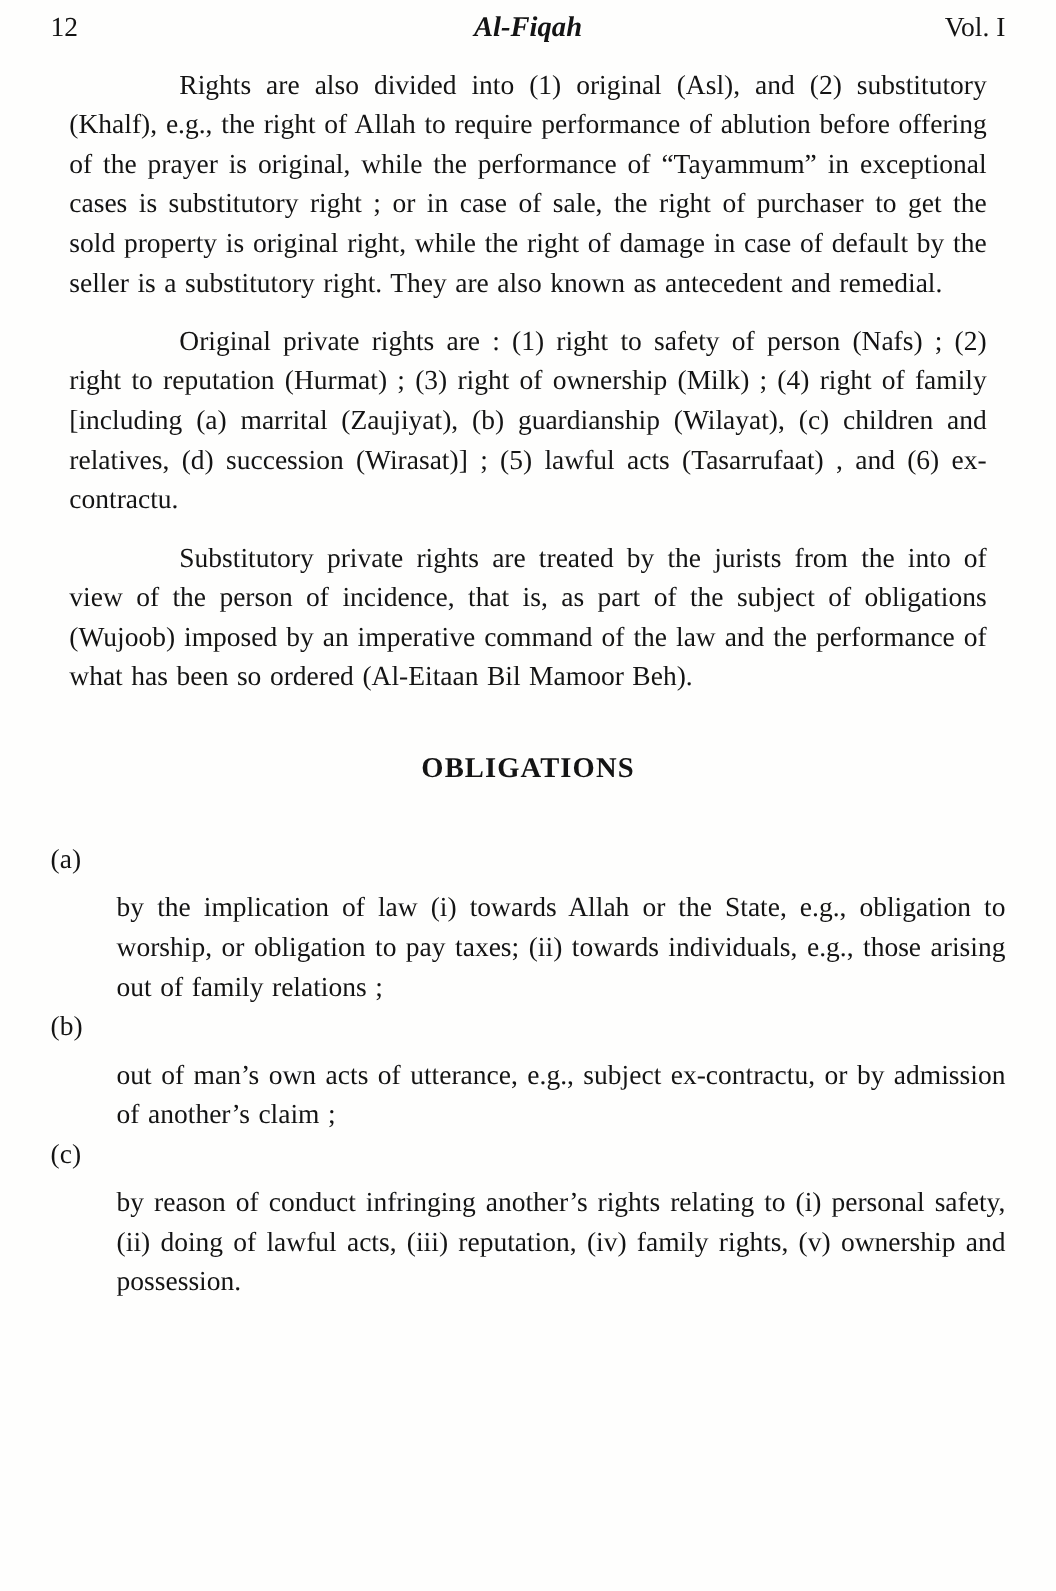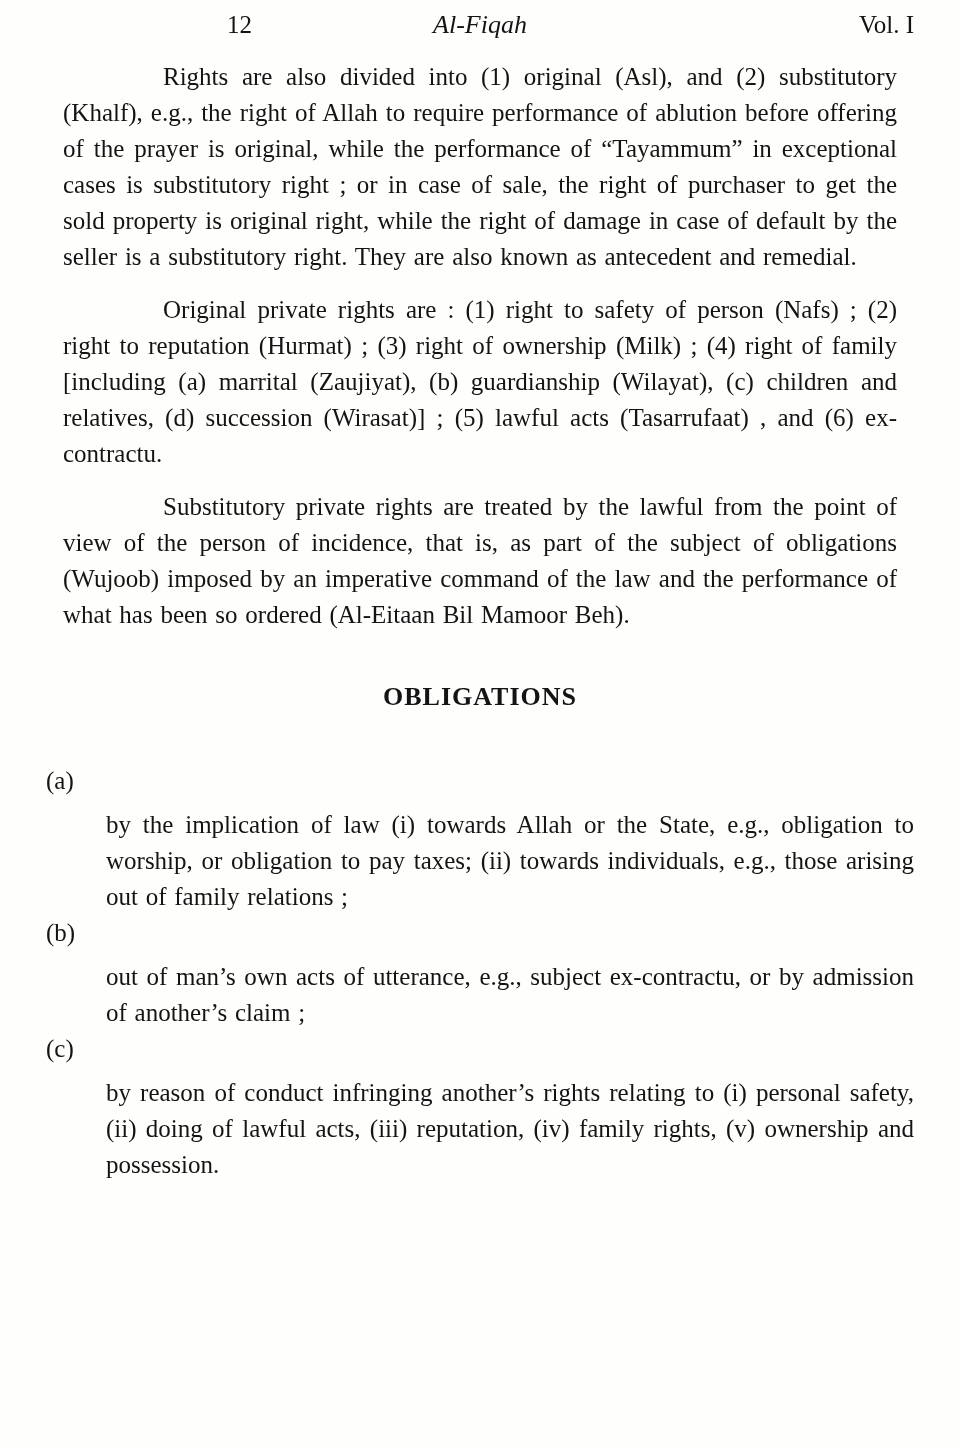--- a/index.html
+++ b/index.html
@@ -17,25 +17,25 @@
     padding: 8px 46px 30px 46px;
     overflow: hidden;
   }
   .header {
     display: grid;
     grid-template-columns: 1fr auto 1fr;
     align-items: baseline;
     font-size: 25px;
     line-height: 34px;
   }
-  .header .page-number { text-align: center; }
+  .header .page-number { text-align: left; }
   .header .running-title {
     text-align: center;
     font-style: italic;
-    font-weight: normal;
+    font-weight: bold;
     font-size: 26px;
   }
   .header .volume { text-align: right; }
 
   p.para {
     font-size: 25px;
     line-height: 36px;
     text-align: justify;
     margin: 17px;
     word-spacing: 1.5px;
@@ -84,21 +84,21 @@
     <span class="page-number">12</span>
     <span class="running-title">Al-Fiqah</span>
     <span class="volume">Vol. I</span>
   </div>
 
   <p class="para indent-lg mt-p1">Rights are also divided into (1) original (Asl), and (2) substitutory (Khalf), e.g., the right of Allah to require performance of ablution before offering of the prayer is original, while the performance of “Tayammum” in exceptional cases is substitutory right ; or in case of sale, the right of purchaser to get the sold property is original right, while the right of damage in case of default by the seller is a substitutory right. They are also known as antecedent and remedial.</p>
 
 
   <p class="para indent-lg">Original private rights are : (1) right to safety of person (Nafs) ; (2) right to reputation (Hurmat) ; (3) right of ownership (Milk) ; (4) right of family [including (a) marrital (Zaujiyat),  (b) guardianship (Wilayat), (c) children and relatives, (d) succession (Wirasat)] ; (5) lawful acts (Tasarrufaat) , and (6) ex-contractu.</p>
 
-  <p class="para indent-lg mt-p4">Substitutory private rights are treated by the lawful from the point of view of the person of incidence, that is, as part of the subject of obligations (Wujoob) imposed by an imperative command of the law and the performance of what has been so ordered (Al-Eitaan Bil Mamoor Beh).</p>
+  <p class="para indent-lg mt-p4">Substitutory private rights are treated by the jurists from the into of view of the person of incidence, that is, as part of the subject of obligations (Wujoob) imposed by an imperative command of the law and the performance of what has been so ordered (Al-Eitaan Bil Mamoor Beh).</p>
 
   <h2 class="section-heading">OBLIGATIONS</h2>
 
 
   <div class="list">
     <div class="list-item">
       <span class="marker">(a)</span>
       <span class="text">by the implication of law (i) towards Allah or the State, e.g., obligation to worship, or obligation to pay taxes; (ii) towards individuals, e.g., those arising out of family relations ;</span>
     </div>
     <div class="list-item">

